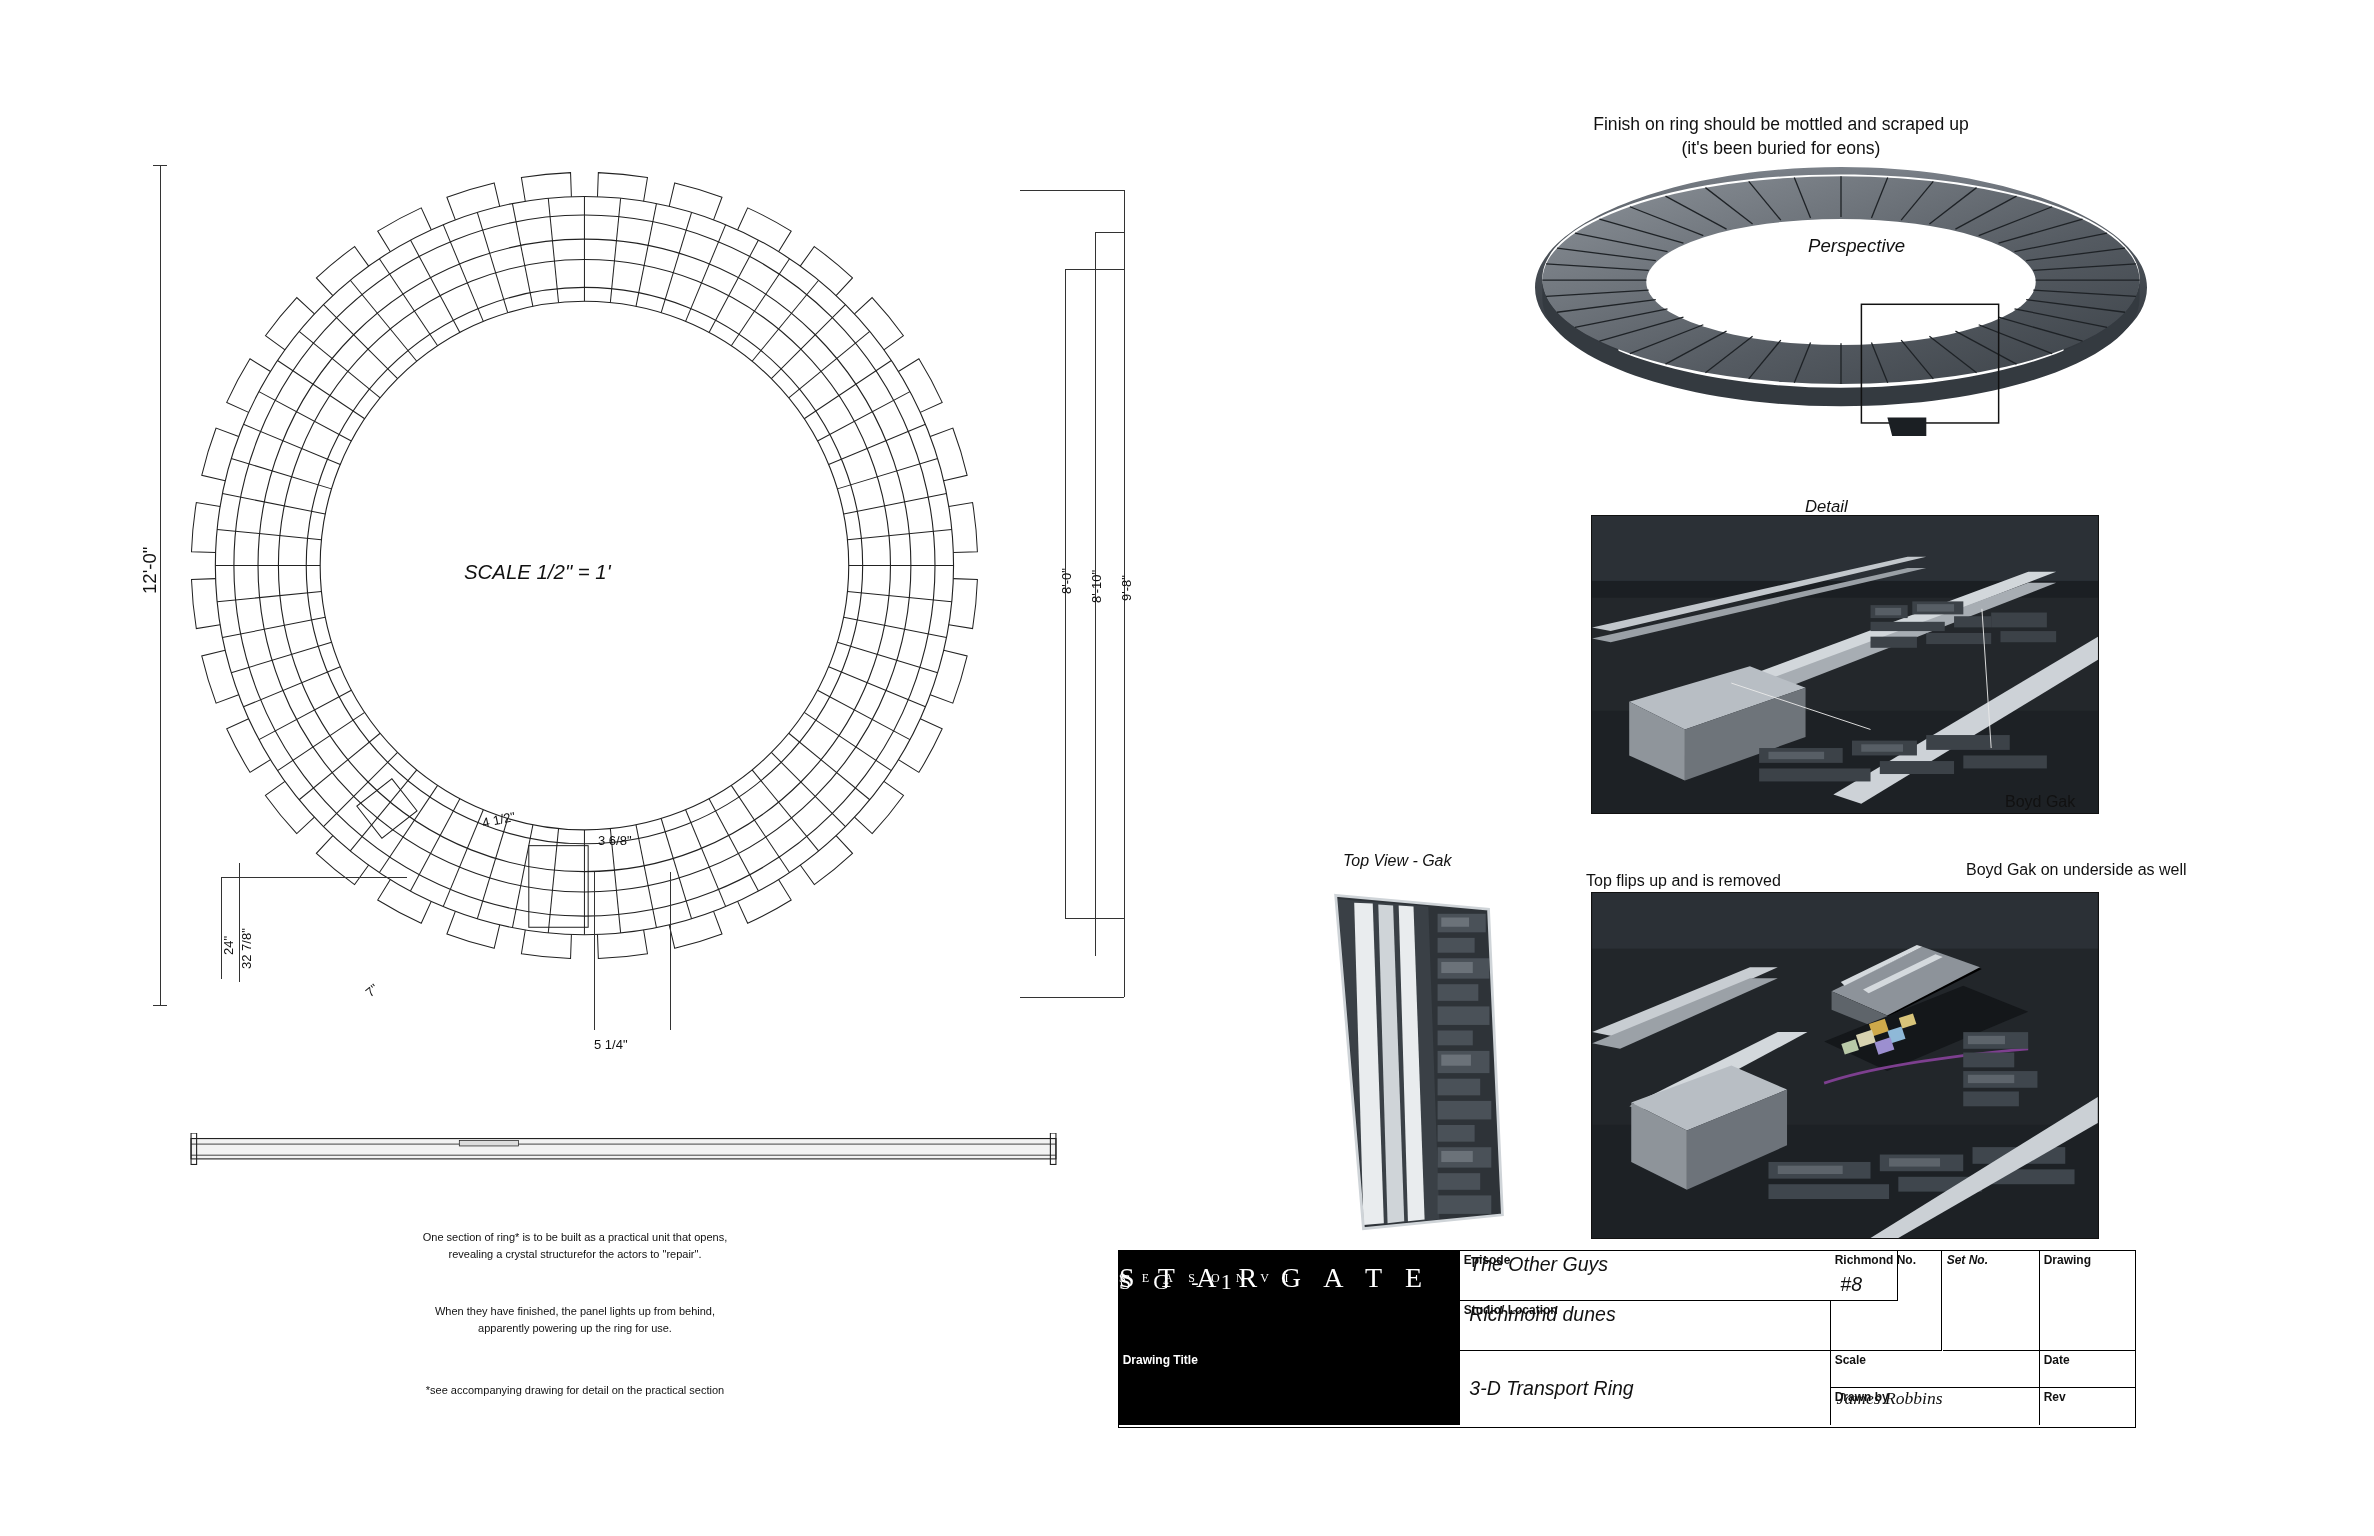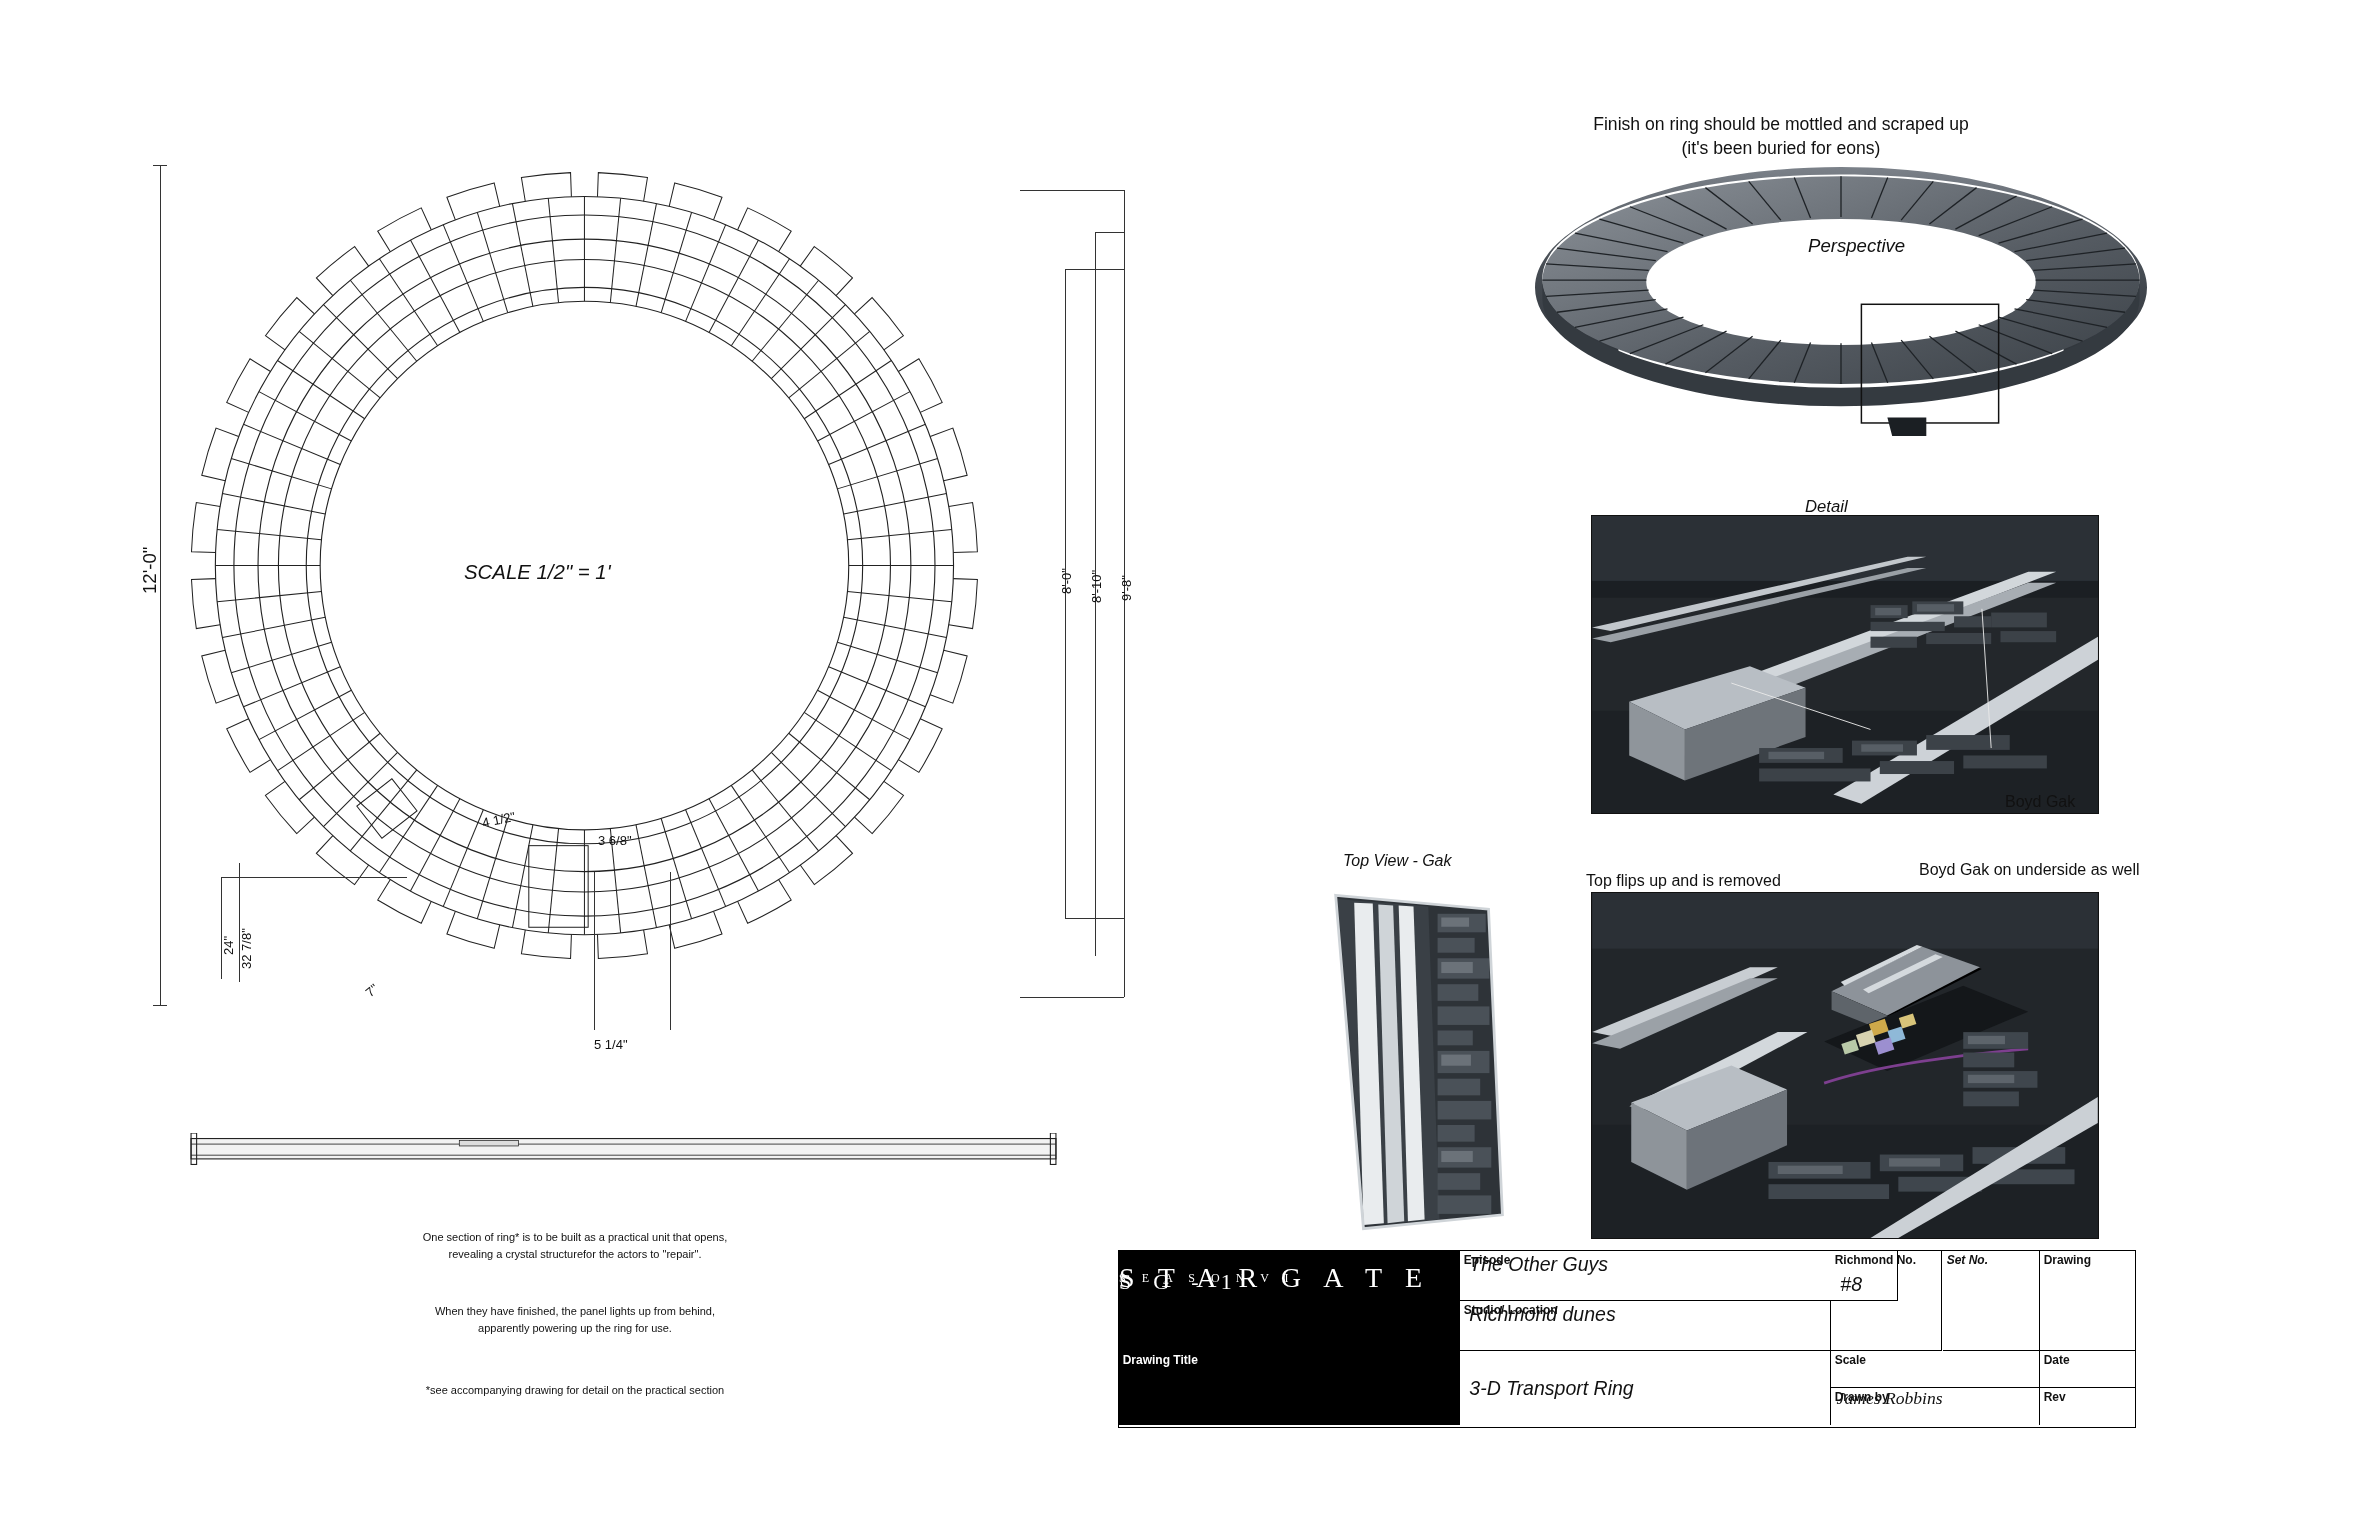--- a/index.html
+++ b/index.html
@@ -381,21 +381,21 @@
       <rect x="134" y="34" width="30" height="10"></rect>
         <rect x="134" y="82" width="34" height="12"></rect>
       <rect x="134" y="182" width="32" height="12"></rect>
         <rect x="134" y="286" width="34" height="12"></rect>
     </g>
     <polygon points="20,10 185,25 200,355 50,370" fill="none" stroke="#cfd4d8" stroke-width="3"></polygon>
   </svg>
 </div>
 
 <div class="abs lbl" style="left:1586px;top:872px;font-size:16px;">Top flips up and is removed</div>
-<div class="abs lbl" style="left:1919px;top:861px;font-size:16px;text-align:center;">Boyd Gak on underside as well</div>
+<div class="abs lbl" style="left:1966px;top:861px;font-size:16px;text-align:center;">Boyd Gak on underside as well</div>
 
 <div class="abs" style="left:1591px;top:892px;width:506px;height:345px;border:1.4px solid #111;overflow:hidden;background:#1a1d20;">
   <svg width="506" height="345" viewBox="0 0 545 372">
     <rect width="545" height="372" fill="#22262a"></rect>
     <rect x="0" y="0" width="545" height="60" fill="#2b3036"></rect>
     <rect x="0" y="250" width="545" height="122" fill="#1d2125"></rect>
 
     <polygon points="0,150 170,80 200,80 30,156" fill="#c8cdd2"></polygon>
     <polygon points="0,162 170,92 200,92 30,168" fill="#9ba1a7"></polygon>
     <polygon points="40,230 200,150 232,150 72,236" fill="#d3d8dc"></polygon>

